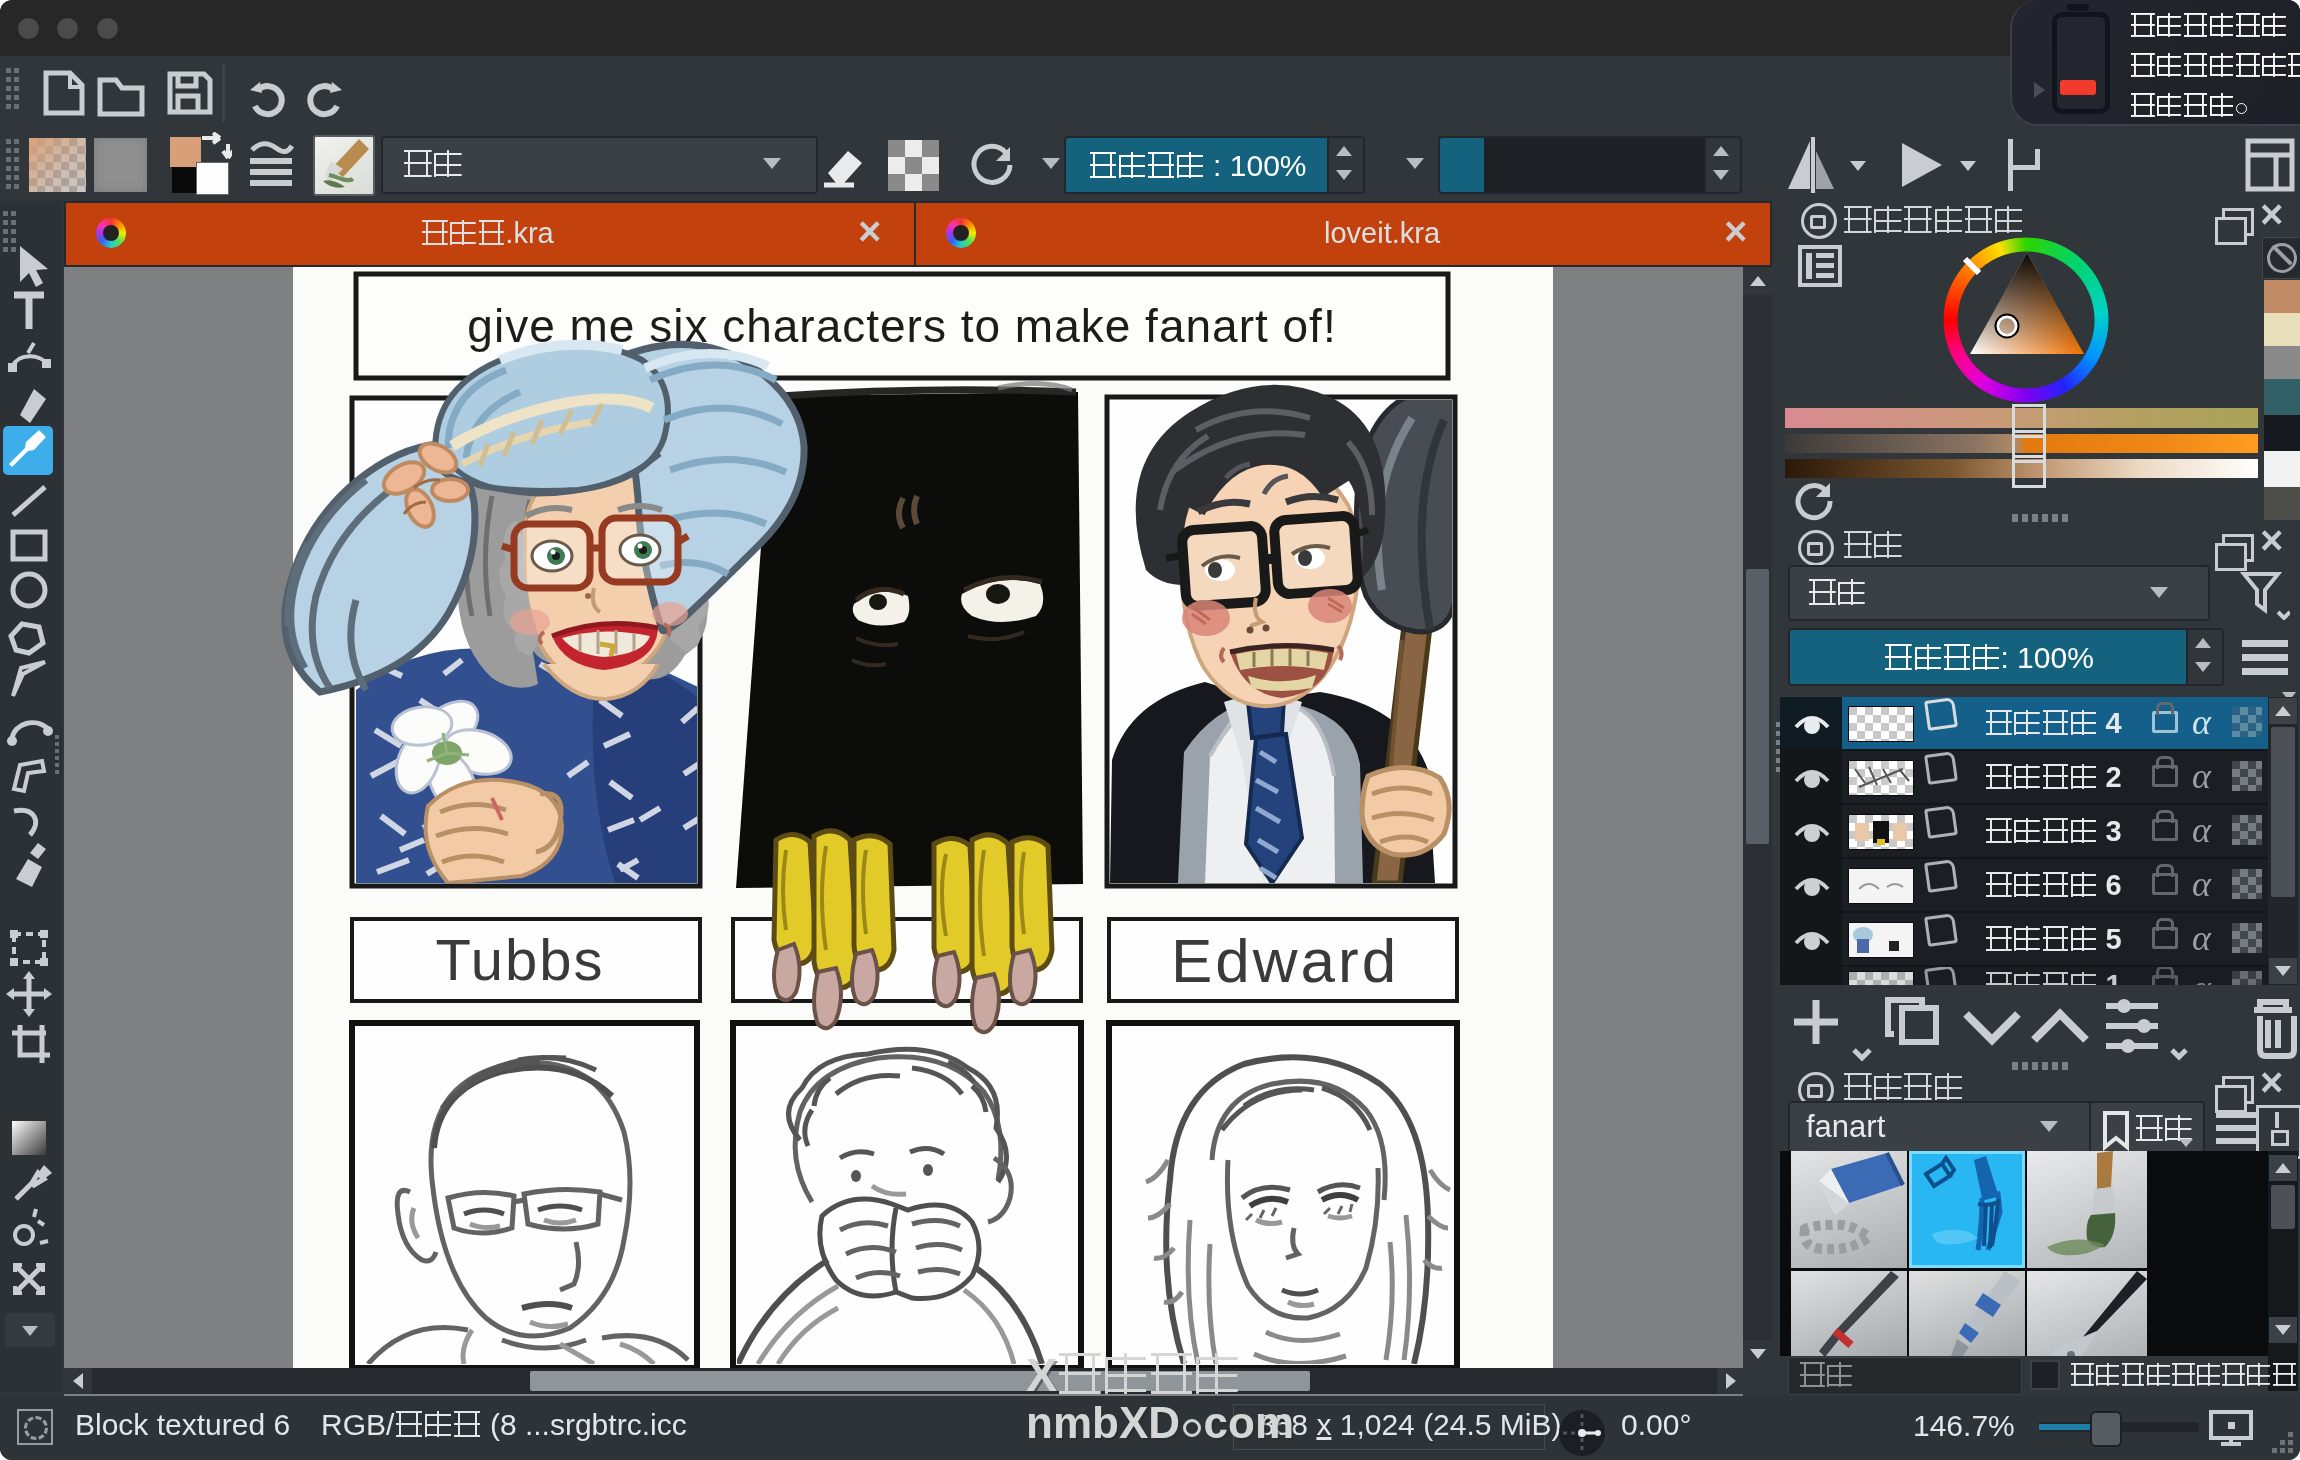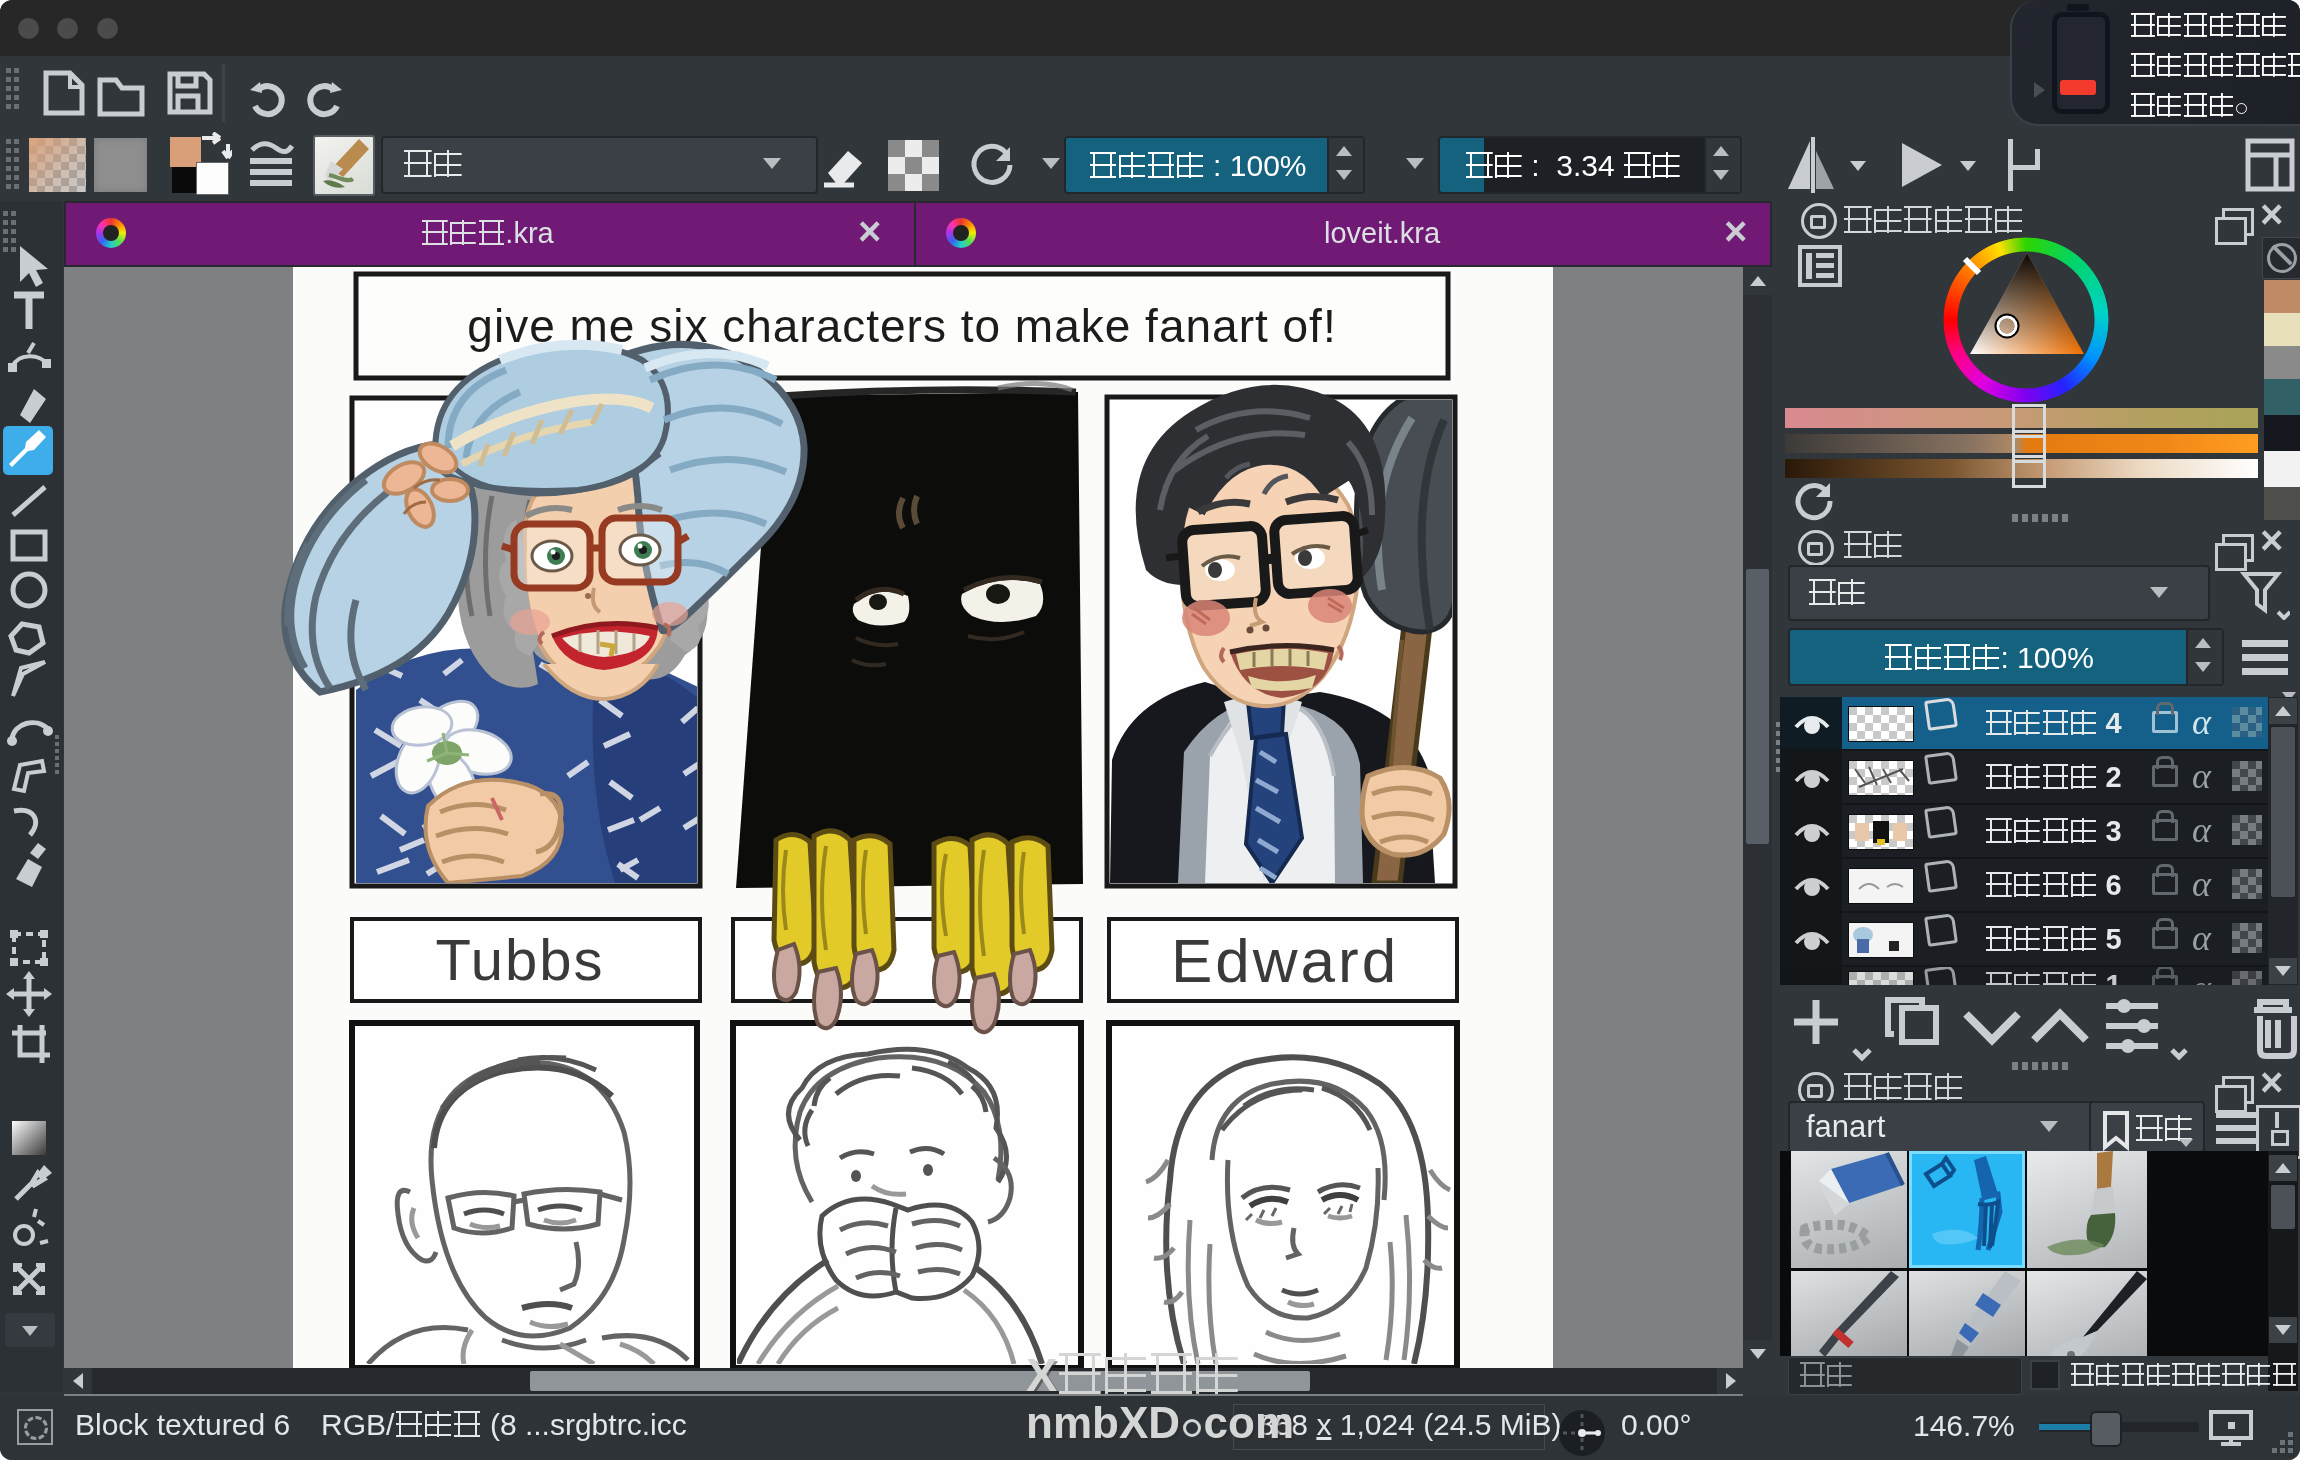--- a/index.html
+++ b/index.html
@@ -23,21 +23,21 @@
 #tbar{position:absolute;left:0;top:0;width:2300px;height:56px;background:#272727;border-radius:12px 12px 0 0}
 .tdot{position:absolute;top:18px;width:21px;height:21px;border-radius:50%;background:#4b4b4b}
 .combo{position:absolute;background:#3a4046;border:2px solid #23272b;border-radius:4px;color:#e8eaec}
 .carr{position:absolute;width:0;height:0;border-left:9px solid transparent;border-right:9px solid transparent;border-top:11px solid #b9bdc0}
 .spin{position:absolute;border-radius:4px;overflow:hidden;border:2px solid #23272b}
 .spbtn{position:absolute;right:0;top:0;width:34px;height:100%;background:#31363b;border-left:2px solid #23272b}
 .uarr{position:absolute;width:0;height:0;border-left:8px solid transparent;border-right:8px solid transparent;border-bottom:10px solid #b9bdc0}
 .darr{position:absolute;width:0;height:0;border-left:8px solid transparent;border-right:8px solid transparent;border-top:10px solid #b9bdc0}
 
 #tabs{position:absolute;left:64px;top:201px;width:1708px;height:66px;background:#26292d}
-.tab{position:absolute;top:2px;height:62px;background:#701a75;color:#dde0e2;font-size:29px}
+.tab{position:absolute;top:2px;height:62px;background:#c2410c;color:#dde0e2;font-size:29px}
 .kico{position:absolute;width:30px;height:30px;border-radius:50%;background:conic-gradient(#e33,#f80,#ee0,#5d5,#2cc,#36e,#a3e,#f3a,#e33);top:15px}
 .kico:after{content:"";position:absolute;left:7px;top:7px;width:16px;height:16px;border-radius:50%;background:#222}
 
 #dock{position:absolute;left:0;top:201px;width:63px;height:1191px;background:#2c3136}
 .phead{position:absolute;color:#d4d8da;font-size:31px;font-weight:bold}
 .lock{position:absolute;width:30px;height:30px;border:3px solid #c9ccd0;border-radius:50%}
 .lock:after{content:"";position:absolute;left:6px;top:9px;width:10px;height:8px;border:3px solid #c9ccd0;border-radius:2px}
 .fl{position:absolute;width:26px;height:22px;border:3px solid #c9ccd0;background:#31363b}
 .fl:after{content:"";position:absolute;left:-10px;top:6px;width:26px;height:22px;border:3px solid #c9ccd0;background:#31363b}
 .xx{position:absolute;font-size:40px;color:#c9ccd0;font-weight:bold}
@@ -153,21 +153,20 @@
  <div class="spin teal" style="left:1064px;top:7px;width:297px;height:54px">
   <div class="cn" style="position:absolute;left:0;top:0;width:263px;height:54px;color:#fff;font-size:30px;line-height:56px;text-align:center"><i class="g0"></i><i class="g1"></i><i class="g0"></i><i class="g1"></i>&nbsp;:&nbsp;100%</div>
   <div class="spbtn">
           <div class="uarr" style="left:7px;top:8px"></div>
           <div class="darr" style="left:7px;top:32px"></div>
         </div>
  </div>
  <div class="carr" style="left:1406px;top:29px"></div>
  <div class="spin" style="left:1438px;top:7px;width:300px;height:54px;background:#1d2125">
   <div class="teal" style="position:absolute;left:0;top:0;width:44px;height:54px"></div>
-  <div class="cn" style="position:absolute;left:0;top:0;width:266px;height:54px;color:#fff;font-size:30px;line-height:56px;text-align:center"><i class="g0"></i><i class="g1"></i>&nbsp;:&nbsp; 3.34 <i class="g0"></i><i class="g1"></i></div>
   <div class="spbtn">
           <div class="uarr" style="left:7px;top:8px"></div>
           <div class="darr" style="left:7px;top:32px"></div>
         </div>
  </div>
 </div>
 
 <svg class="ab" style="left:1780px;top:129px" width="520" height="71" viewBox="0 0 520 71">
  <g fill="#c9ccd0">
   <path d="M30 12v48l-22 0z" fill="#c9ccd0"></path>

